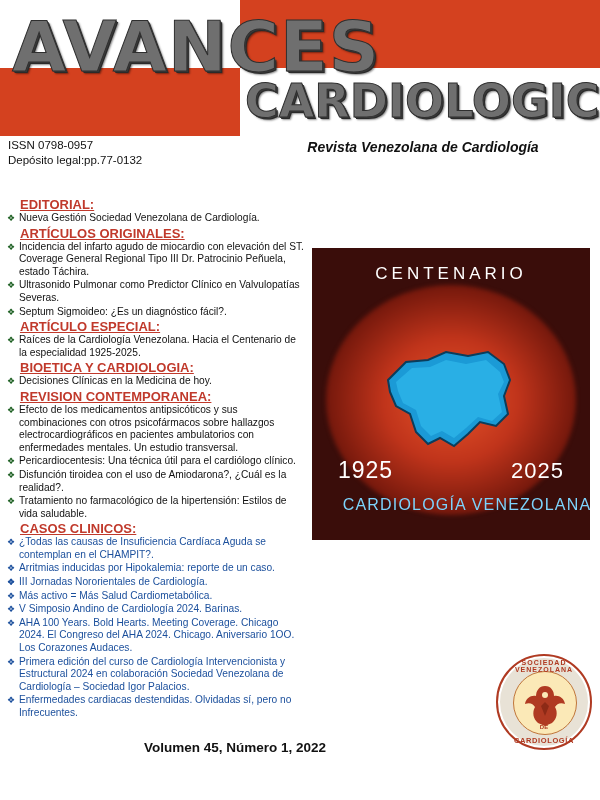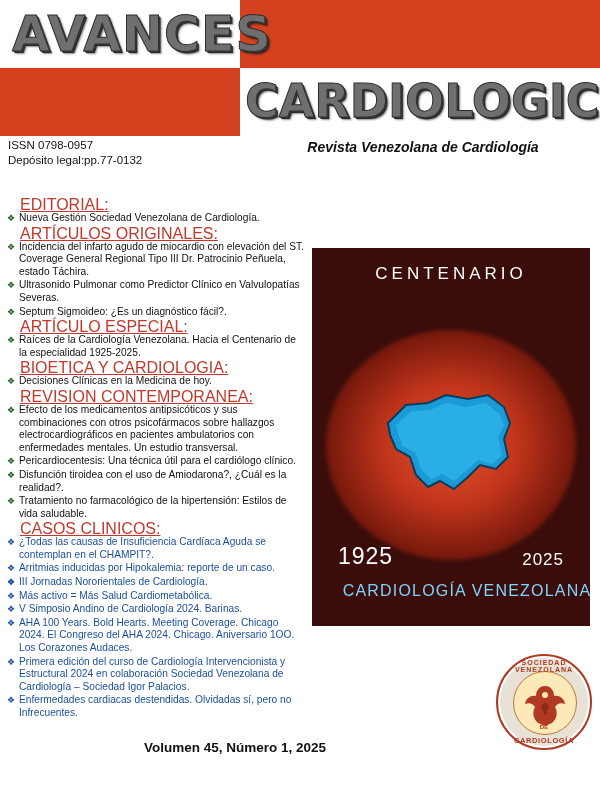--- a/index.html
+++ b/index.html
@@ -37,21 +37,21 @@
     width: 240px;
     height: 68px;
     background: #d4411f;
   }
   .title-avances {
     position: absolute;
     left: 12px;
     top: 6px;
     font-family: "DejaVu Sans", sans-serif;
     font-weight: bold;
-    font-size: 49px;
+    font-size: 70px;
     letter-spacing: 1px;
     color: #6f6f6f;
     text-shadow:
       1px 1px 0 #3b3b3b,
       2px 2px 0 #2a2a2a,
       3px 3px 2px rgba(0,0,0,.45);
     -webkit-text-stroke: 1px #2f2f2f;
   }
   .title-cardiologicos {
     position: absolute;
@@ -107,22 +107,22 @@
     height: 560px;
   }
   .toc {
     position: absolute;
     left: 6px;
     top: 0;
     width: 300px;
     color: #111;
   }
   .sec-head {
-    font-size: 16px;
-    font-weight: normal;
+    font-size: 13px;
+    font-weight: bold;
     color: #c0392b;
     text-decoration: underline;
     margin: 2px 0 1px 0;
     line-height: 13px;
     padding-left: 14px;
   }
   .entry {
     font-size: 10.2px;
     line-height: 12.6px;
     margin: 0 0 1px 0;
@@ -139,21 +139,21 @@
   }
   .entry.blue { color: #1b4f9c; }
   .entry.blue .bullet { color: #1b4f9c; }
 
   
   .cover-art {
     position: absolute;
     left: 312px;
     top: 52px;
     width: 278px;
-    height: 378px;
+    height: 292px;
     background: #3a0d0a;
     overflow: hidden;
   }
   .art-glow {
     position: absolute;
     left: 50%;
     top: 52%;
     width: 250px;
     height: 230px;
     transform: translate(-50%,-50%);
@@ -186,21 +186,21 @@
     bottom: 56px;
     color: #ffffff;
     font-size: 23px;
     letter-spacing: 1px;
   }
   .art-year-r {
     position: absolute;
     right: 26px;
     bottom: 56px;
     color: #ffffff;
-    font-size: 17px;
+    font-size: 22px;
     letter-spacing: 1px;
   }
   .art-sub {
     position: absolute;
     left: 0;
     bottom: 26px;
     width: 278px;
     text-align: center;
     color: #7dd3fc;
     font-size: 16px;
@@ -344,13 +344,13 @@
                C34,22 37,20 42,22 C41,16 36,13 31,14 C31,9 28,4 22,4 Z" fill="#b03a22"></path>
       <circle cx="22" cy="13" r="3" fill="#fbe9b7"></circle>
       <path d="M18,24 L22,20 L26,24 L22,34 Z" fill="#8d2a16"></path>
     </svg>
   </div>
   <div class="seal-text-top">SOCIEDAD  VENEZOLANA</div>
   <div class="seal-de">DE</div>
   <div class="seal-text-bottom">CARDIOLOGÍA</div>
 </div>
 
-<div class="volume">Volumen 45, Número  1, 2025</div>
+<div class="volume">Volumen 45, Número  1, 2022</div>
 
 </body></html>

